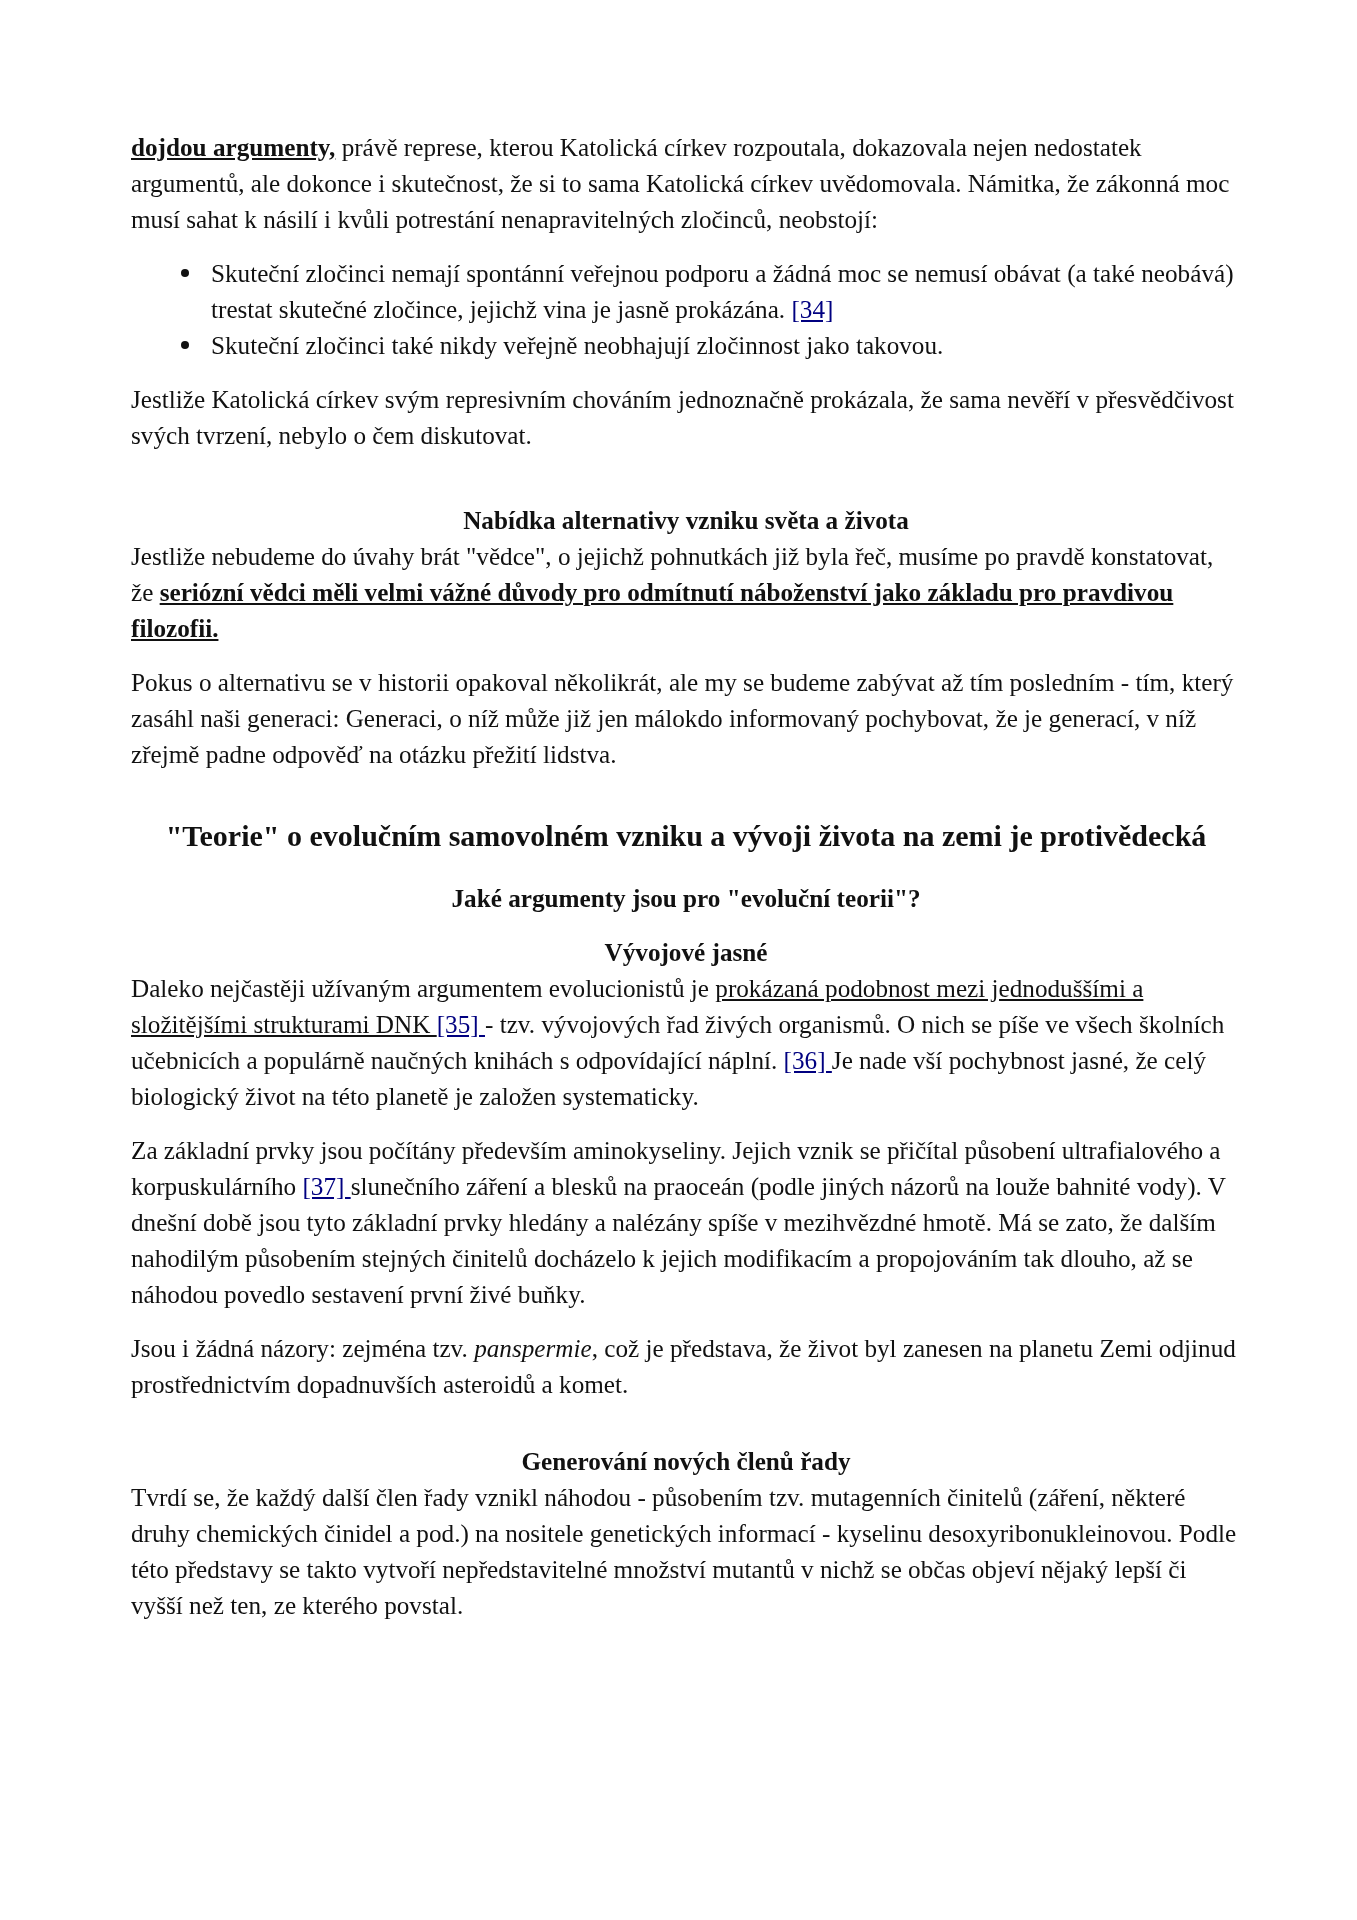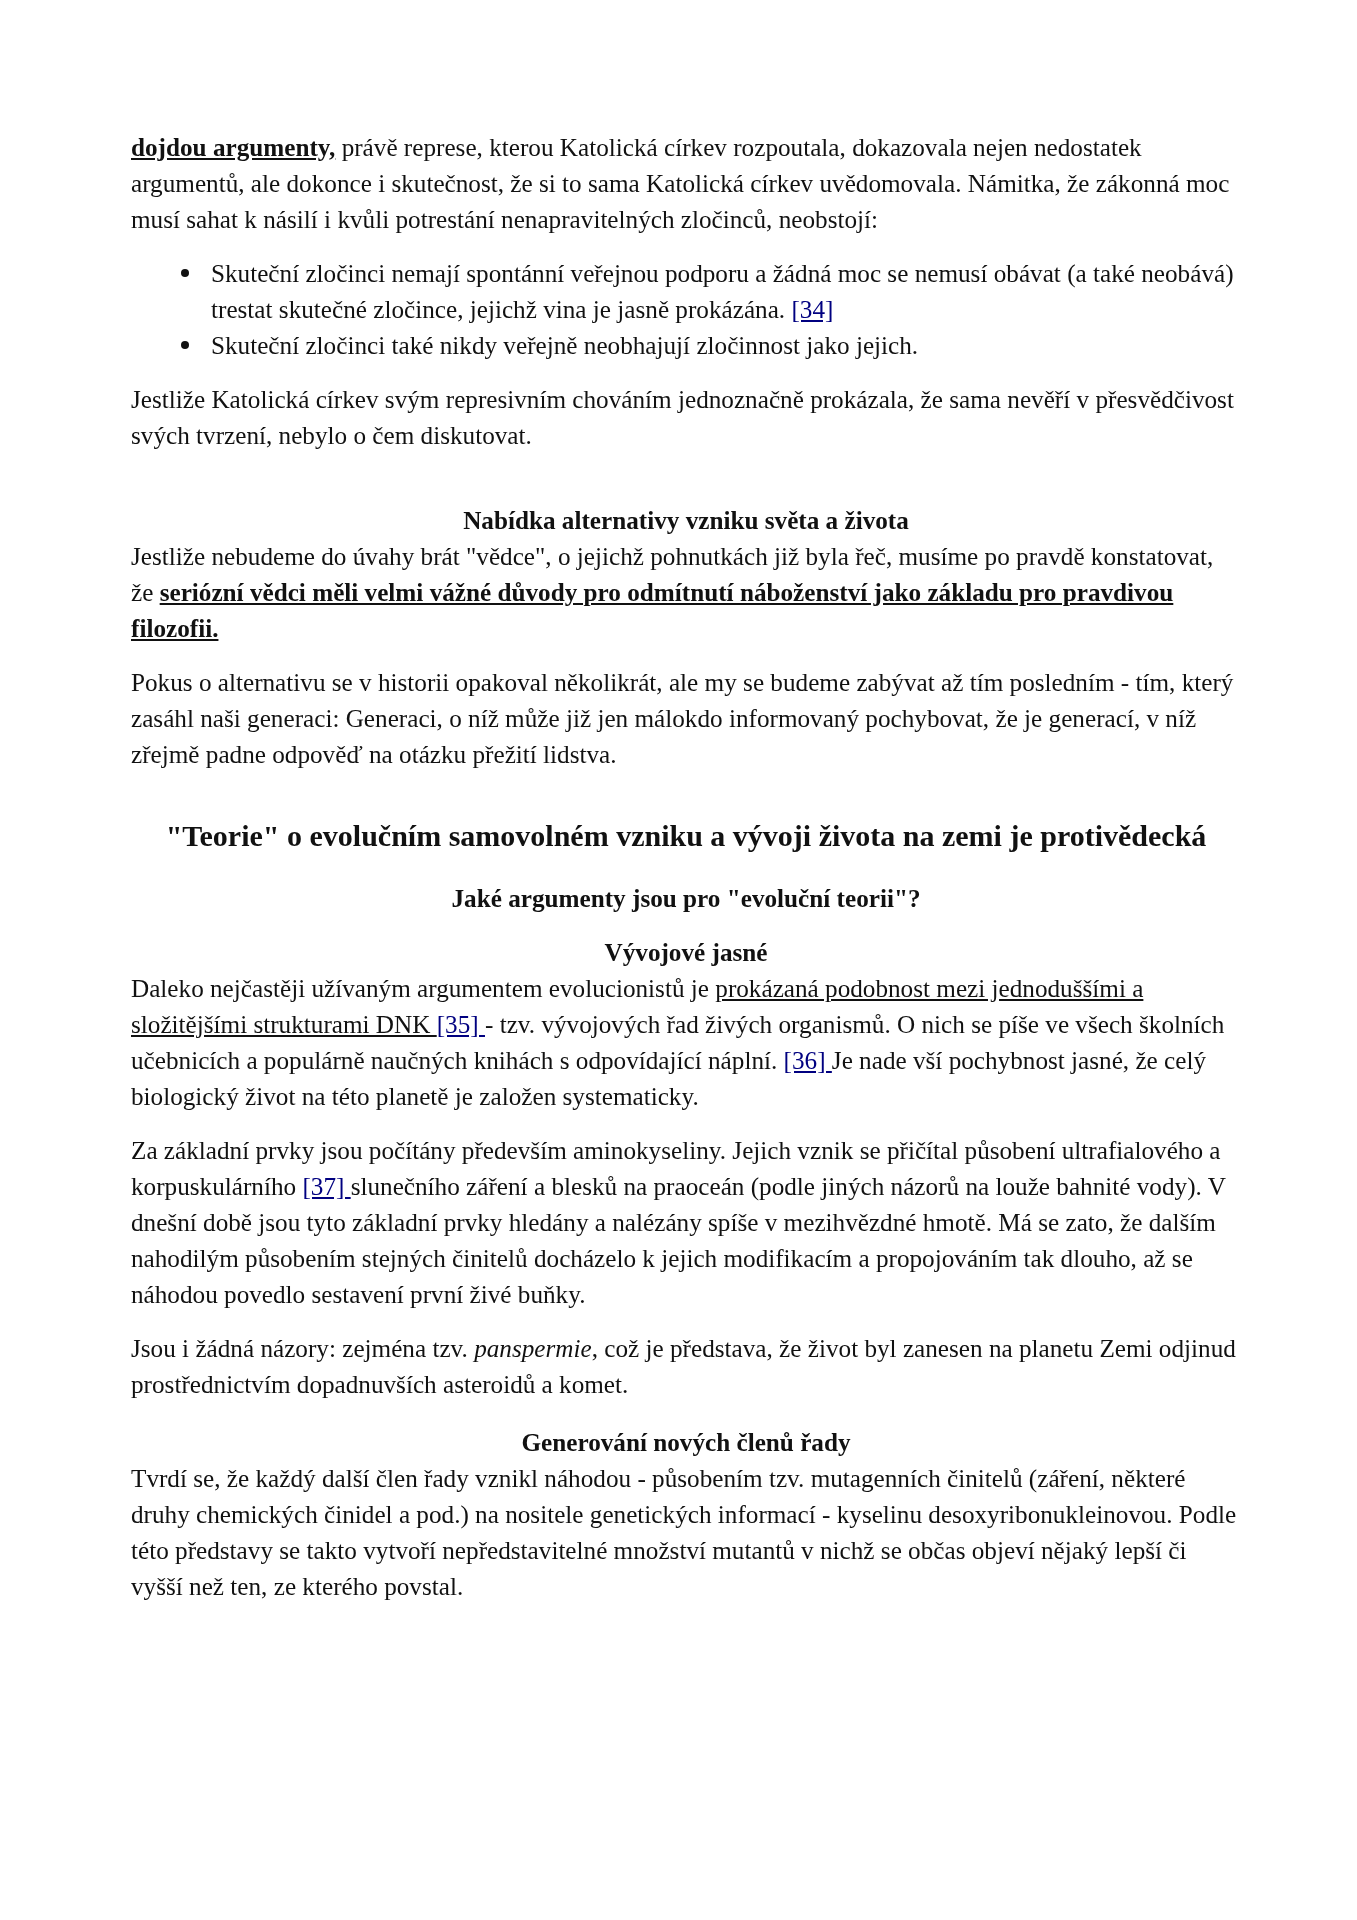--- a/index.html
+++ b/index.html
@@ -75,21 +75,21 @@
     <span class="b u">dojdou argumenty,</span><span> právě represe, kterou Katolická církev rozpoutala, dokazovala nejen nedostatek argumentů, ale dokonce i skutečnost, že si to sama Katolická církev uvědomovala. Námitka, že zákonná moc musí sahat k násilí i kvůli potrestání nenapravitelných zločinců, neobstojí:</span>
   </p>
 
   <ul class="bullets">
     <li>
       <span class="dot"></span>
       <span>Skuteční zločinci nemají spontánní veřejnou podporu a žádná moc se nemusí obávat (a také neobává) trestat skutečné zločince, jejichž vina je jasně prokázána. </span><a class="ref" href="#">[34]</a>
     </li>
     <li>
       <span class="dot"></span>
-      <span>Skuteční zločinci také nikdy veřejně neobhajují zločinnost jako jejich.</span>
+      <span>Skuteční zločinci také nikdy veřejně neobhajují zločinnost jako takovou.</span>
     </li>
   </ul>
 
   <p class="para">Jestliže Katolická církev svým represivním chováním jednoznačně prokázala, že sama nevěří v přesvědčivost svých tvrzení, nebylo o čem diskutovat.</p>
 
   <div class="h-center h3" style="margin-top:49px;text-align:center;">Nabídka alternativy vzniku světa a života</div>
 
   <p class="para">
     <span>Jestliže nebudeme do úvahy brát "vědce", o jejichž pohnutkách již byla řeč, musíme po pravdě konstatovat, že </span><span class="b">seriózní vědci měli velmi vážné důvody pro odmítnutí náboženství jako základu pro pravdivou filozofii.</span>
   </p>
@@ -108,17 +108,17 @@
 
 
   <p class="para">
     <span>Za základní prvky jsou počítány především aminokyseliny. Jejich vznik se přičítal působení ultrafialového a korpuskulárního </span><a class="ref" href="#">[37] </a><span>slunečního záření a blesků na praoceán (podle jiných názorů na louže bahnité vody). V dnešní době jsou tyto základní prvky hledány a nalézány spíše v mezihvězdné hmotě. Má se zato, že dalším nahodilým působením stejných činitelů docházelo k jejich modifikacím a propojováním tak dlouho, až se náhodou povedlo sestavení první živé buňky.</span>
   </p>
 
   <p class="para">
     <span>Jsou i žádná názory: zejména tzv. </span><span class="i">panspermie</span><span>, což je představa, že život byl zanesen na planetu Zemi odjinud prostřednictvím dopadnuvších asteroidů a komet.</span>
   </p>
 
-  <div class="h-center h3" style="margin-top:22px;">Generování nových členů řady</div>
+  <div class="h-center h3" style="margin-top:41px;">Generování nových členů řady</div>
 
   <p class="para">Tvrdí se, že každý další člen řady vznikl náhodou - působením tzv. mutagenních činitelů (záření, některé druhy chemických činidel a pod.) na nositele genetických informací - kyselinu desoxyribonukleinovou. Podle této představy se takto vytvoří nepředstavitelné množství mutantů v nichž se občas objeví nějaký lepší či vyšší než ten, ze kterého povstal.</p>
 
 </div>
 
 </body></html>

